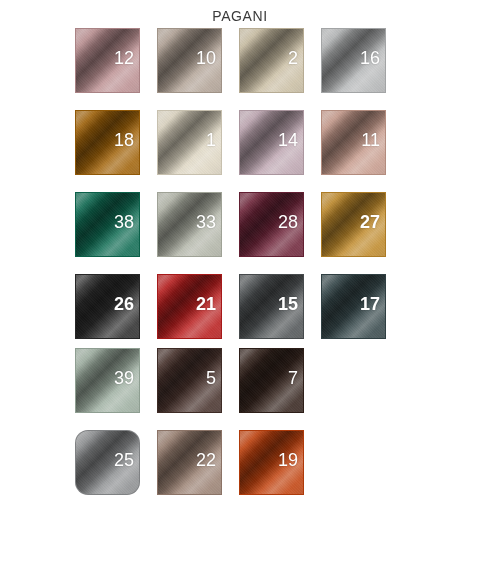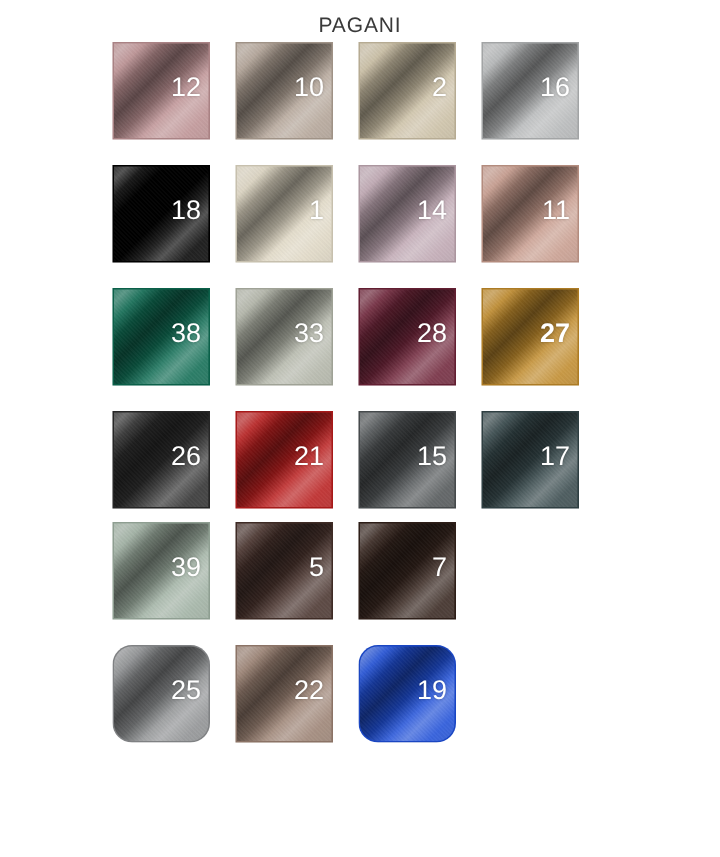--- a/index.html
+++ b/index.html
@@ -41,20 +41,21 @@
   }
 
   .swatch-row {
     display: block;
     height: 82px;
     white-space: nowrap;
     font-size: 0;
   }
   .swatch-row.tight {
     height: 74px;
+    font-weight: bold;
   }
 
   .swatch-cell {
     display: inline-block;
     width: 82px;
     height: 82px;
     vertical-align: top;
     font-size: 0;
   }
 
@@ -149,21 +150,21 @@
             <div class="fold-dark"></div>
             <div class="sheen"></div>
             <div class="weave"></div>
             <div class="swatch-number">2</div>
           </div></div><div class="swatch-cell"><div class="swatch" style="background-color: rgb(181, 183, 184);">
             <div class="fold-dark"></div>
             <div class="sheen"></div>
             <div class="weave"></div>
             <div class="swatch-number">16</div>
           </div></div></div>
-      <div class="swatch-row"><div class="swatch-cell"><div class="swatch" style="background-color: #000000; padding-left: 25px;">
+      <div class="swatch-row"><div class="swatch-cell"><div class="swatch" style="background-color: #a16207; padding-left: 25px;">
             <div class="fold-dark"></div>
             <div class="sheen"></div>
             <div class="weave"></div>
             <div class="swatch-number">18</div>
           </div></div><div class="swatch-cell"><div class="swatch" style="background-color: rgb(222, 214, 194);">
             <div class="fold-dark"></div>
             <div class="sheen"></div>
             <div class="weave"></div>
             <div class="swatch-number">1</div>
           </div></div><div class="swatch-cell"><div class="swatch" style="background-color: rgb(191, 167, 178);">
@@ -238,21 +239,21 @@
       <div class="swatch-row"><div class="swatch-cell"><div class="swatch" style="background-color: rgb(142, 144, 146); border-radius: 13px;">
             <div class="fold-dark"></div>
             <div class="sheen"></div>
             <div class="weave"></div>
             <div class="swatch-number">25</div>
           </div></div><div class="swatch-cell"><div class="swatch" style="background-color: rgb(155, 129, 114);">
             <div class="fold-dark"></div>
             <div class="sheen"></div>
             <div class="weave"></div>
             <div class="swatch-number">22</div>
-          </div></div><div class="swatch-cell"><div class="swatch" style="background-color: #1d4ed8; border-radius: 13px;">
+          </div></div><div class="swatch-cell"><div class="swatch" style="background-color: #c2410c;">
             <div class="fold-dark"></div>
             <div class="sheen"></div>
             <div class="weave"></div>
             <div class="swatch-number">19</div>
           </div></div><div class="empty-cell"></div></div>
     </div>
 
 </div>
 
 </body></html>

